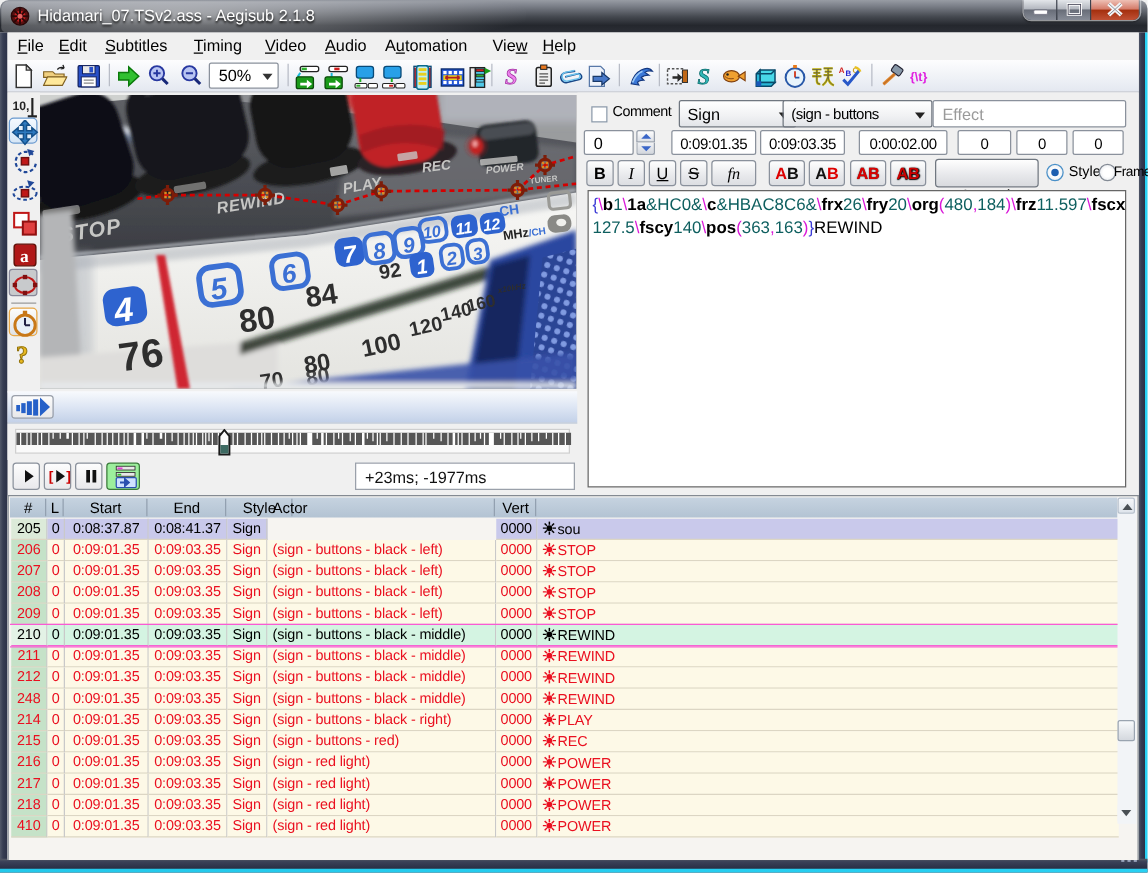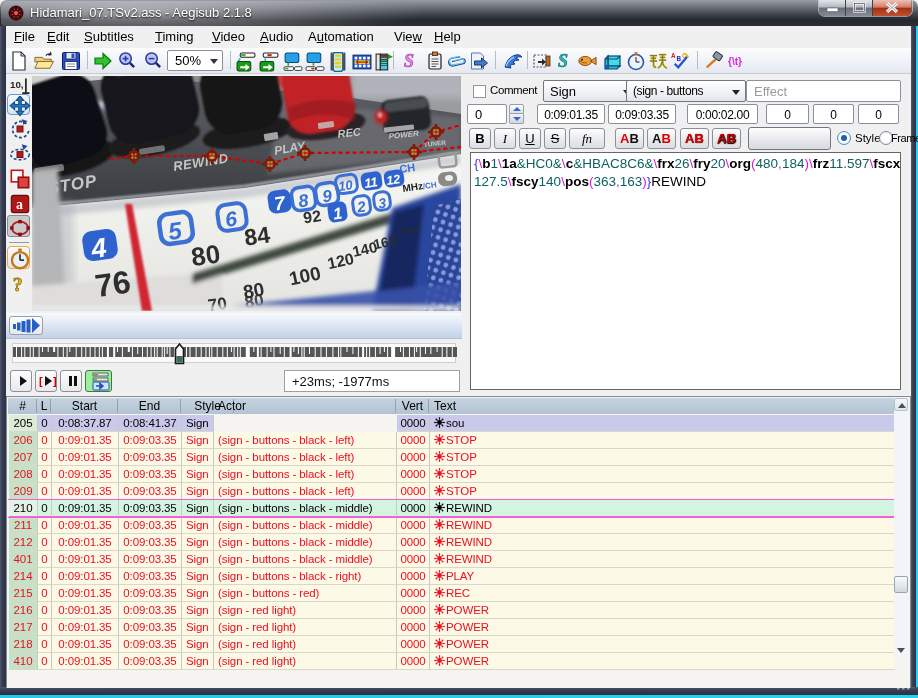--- a/index.html
+++ b/index.html
@@ -799,21 +799,20 @@
 </div>
 <div class="abs" id="grid">
 <div id="ghead">
   <div class="hc" style="left:1px;width:28px">#</div>
   <div class="hc" style="left:30px;width:13px">L</div>
   <div class="hc" style="left:44px;width:66px">Start</div>
   <div class="hc" style="left:111px;width:62px">End</div>
   <div class="hc" style="left:174px;width:52px">Style</div>
   <div class="hc cl" style="left:206px;width:182px">Actor</div>
   <div class="hc" style="left:389px;width:32px">Vert</div>
-  <div class="hc cl" style="left:422px;width:464px;border-right:none">Text</div>
 </div>
 <div id="gridrows">
         <div class="actline" style="top:102px"></div>
         <div class="actline" style="top:120px"></div>
 <div class="row selrow" style="top:18px">
           <div class="cell numsel" style="left:1px;width:29px">205</div>
           <div class="cell" style="left:30px;width:14px">0</div>
           <div class="cell" style="left:44px;width:67px">0:08:37.87</div>
           <div class="cell" style="left:111px;width:63px">0:08:41.37</div>
           <div class="cell cl" style="left:174px;width:32px">Sign</div>
@@ -980,21 +979,21 @@
                 <line x1="9" y1="6" x2="11.8" y2="6"></line>
                 <line x1="1.9" y1="1.9" x2="3.9" y2="3.9"></line>
                 <line x1="8.1" y1="8.1" x2="10.1" y2="10.1"></line>
                 <line x1="8.1" y1="3.9" x2="10.1" y2="1.9"></line>
                 <line x1="1.9" y1="10.1" x2="3.9" y2="8.1"></line>
                 <circle cx="6" cy="6" r="2.6" stroke="none"></circle>
               </g>
             </svg>REWIND</div>
         </div>
 <div class="row creamrow red" style="top:154px">
-          <div class="cell numcell" style="left:1px;width:29px">401</div>
+          <div class="cell numcell" style="left:1px;width:29px">248</div>
           <div class="cell" style="left:30px;width:14px">0</div>
           <div class="cell" style="left:44px;width:67px">0:09:01.35</div>
           <div class="cell" style="left:111px;width:63px">0:09:03.35</div>
           <div class="cell cl" style="left:174px;width:32px">Sign</div>
           <div class="cell cl" style="left:206px;width:183px">(sign - buttons - black - middle)</div>
           <div class="cell" style="left:389px;width:33px">0000</div>
           <div class="cell cl" style="left:422px;width:465px;border-right:none"><svg class="sun" viewBox="0 0 12 12">
               <g stroke="currentColor" stroke-width="1.3" fill="currentColor">
                 <line x1="6" y1="0.2" x2="6" y2="3"></line>
                 <line x1="6" y1="9" x2="6" y2="11.8"></line>

